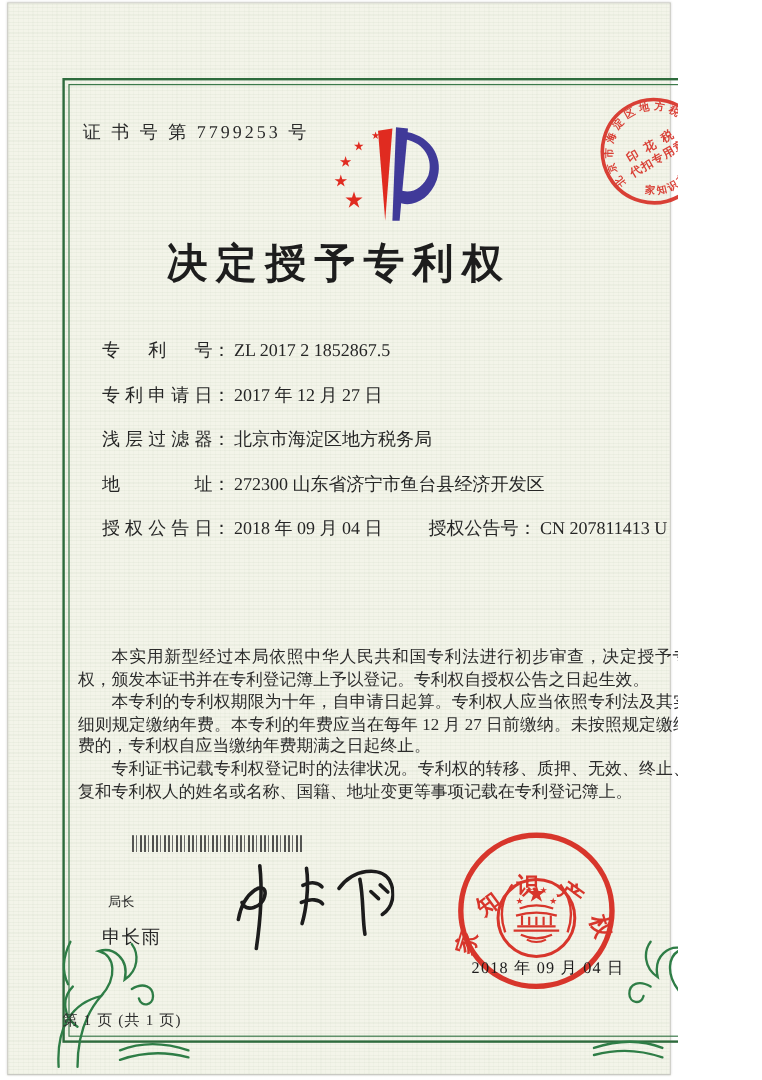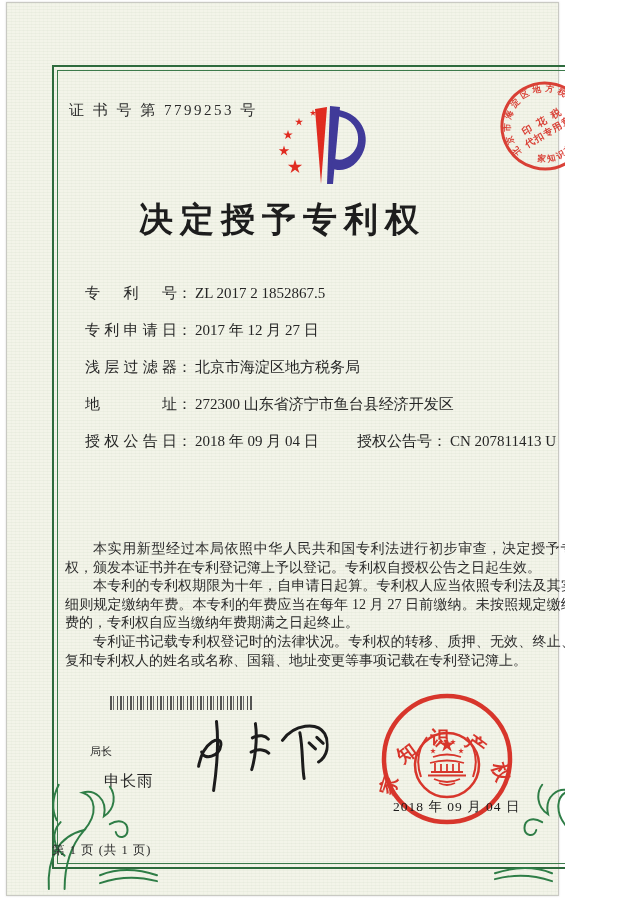--- a/index.html
+++ b/index.html
@@ -25,21 +25,21 @@
   .flabel{display:inline-block;width:92px;text-align:justify;text-align-last:justify;vertical-align:top;}
   .fval{padding-left:3px;}
   .grant-right{position:absolute;left:272px;top:0;}
   .paras{position:absolute;left:58px;top:537px;width:524px;font-size:14px;line-height:18.6px;
     text-align:justify;color:#2b2b2b;}
   .paras p{margin:0;text-indent:2em;}
   .barcode{position:absolute;left:103px;top:693px;width:142px;height:14px;
     background:repeating-linear-gradient(90deg,#3a3a3a 0 2px,transparent 2px 3px,#555 3px 4px,transparent 4px 7px,#333 7px 8px,transparent 8px 10px);
     opacity:.85;}
   .signer-title{position:absolute;left:83px;top:741px;font-size:11px;}
-  .signer-name{position:absolute;left:97px;top:768px;font-size:15.5px;letter-spacing:1px;}
+  .signer-name{position:absolute;left:78px;top:768px;font-size:15.5px;letter-spacing:1px;}
   .signature{position:absolute;left:172px;top:710px;transform:rotate(-2deg);}
   .seal{position:absolute;left:372px;top:688px;opacity:.93;}
   .seal-date{position:absolute;left:386px;top:795px;font-size:13.5px;letter-spacing:1px;color:#1c1c1c;z-index:4;}
   .taxstamp{position:absolute;left:490px;top:75px;transform:rotate(-30deg);opacity:.88;}
   .orn{position:absolute;width:118px;height:118px;}
   .orn-left{left:34px;top:770px;}
   .orn-right{left:486px;top:768px;transform:scaleX(-1);}
   .footer{position:absolute;left:45px;width:520px;top:839px;text-align:left;
     font-size:12.5px;letter-spacing:1px;color:#2b2b2b;}
   svg text{font-family:"Liberation Serif","DejaVu Serif",serif;}

